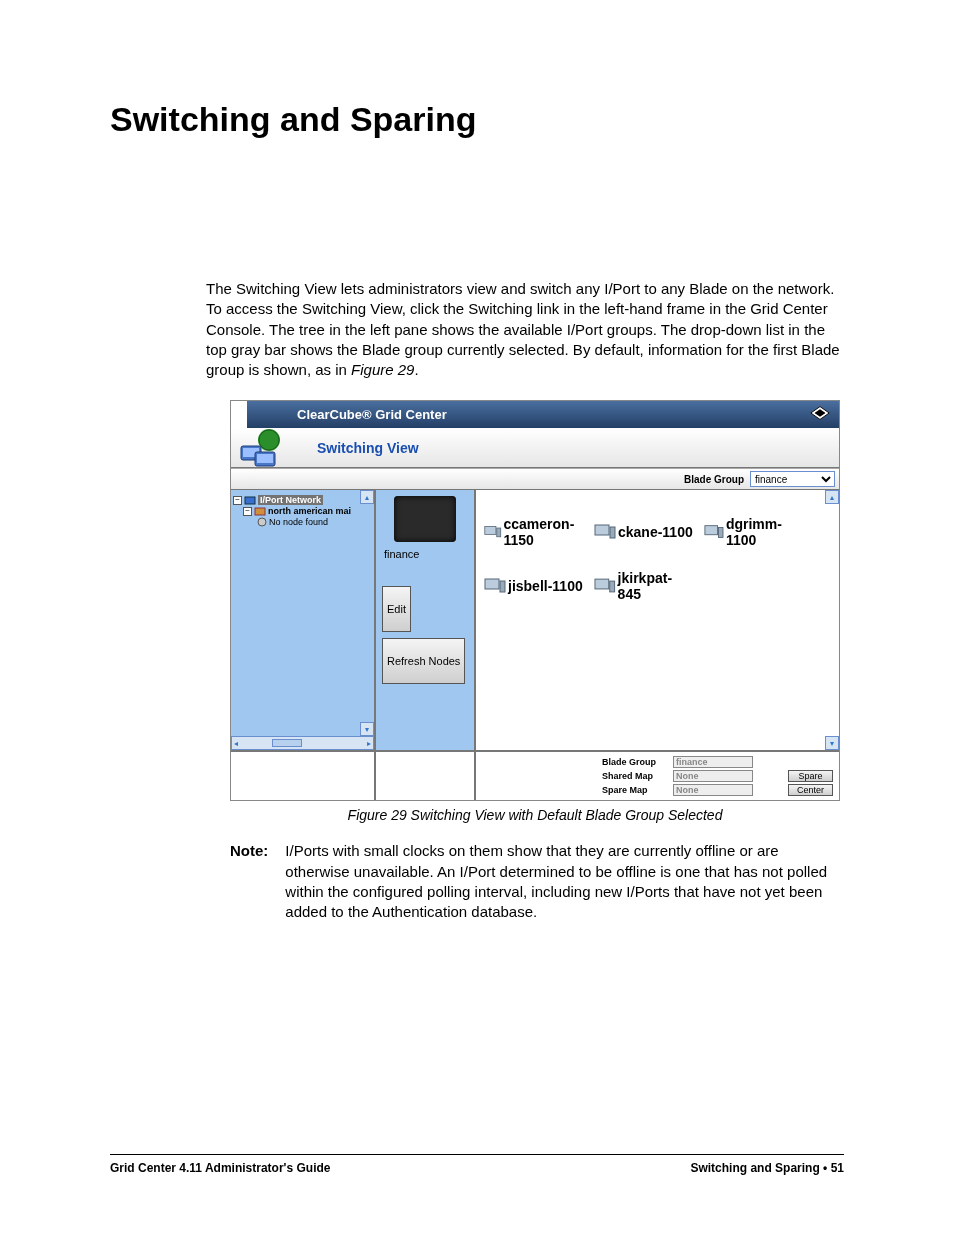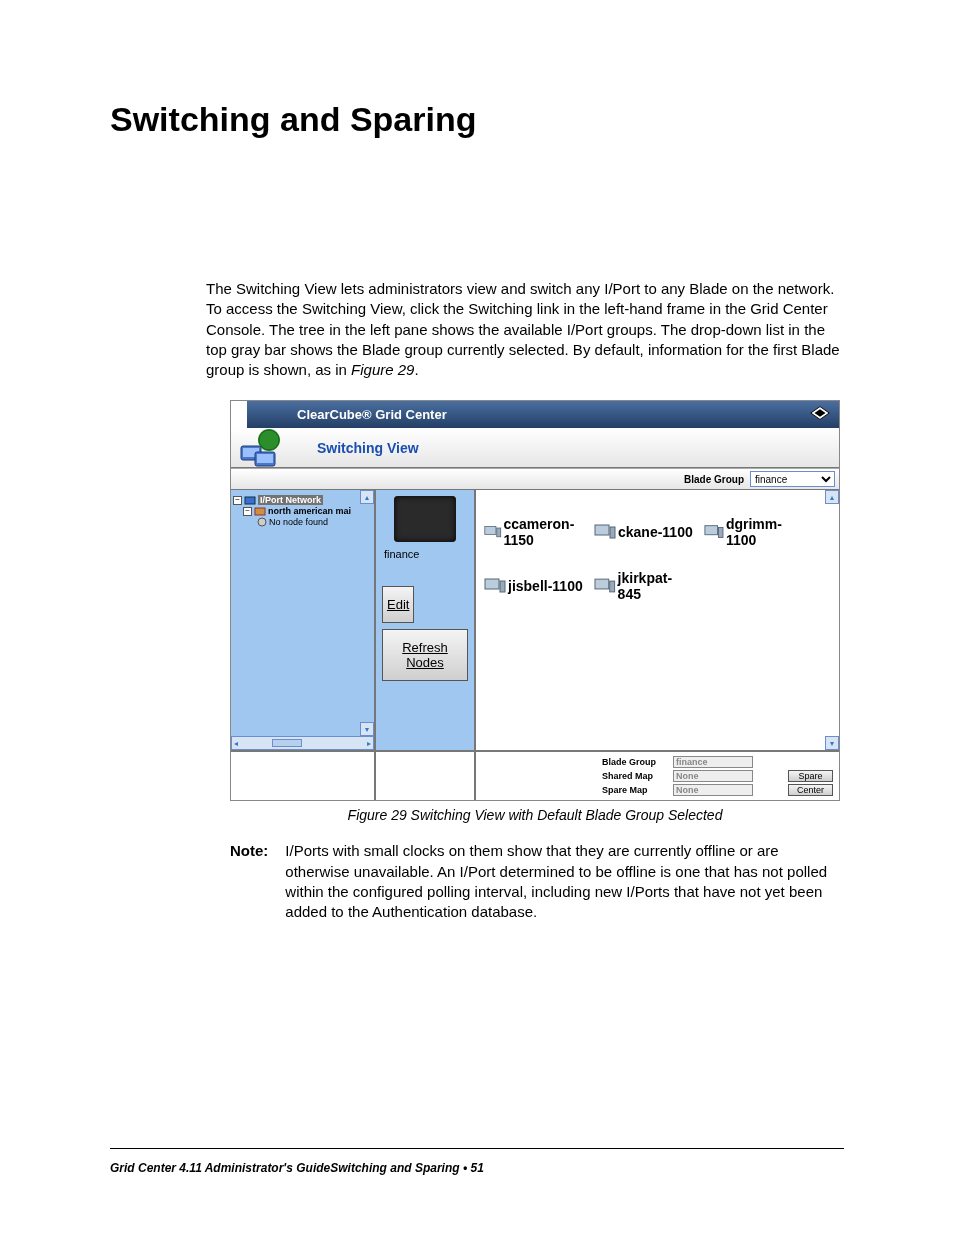--- a/index.html
+++ b/index.html
@@ -132,24 +132,23 @@
     padding: 6px;
     display: flex; flex-direction: column; align-items: center; gap: 6px;
   }
   .blade-img {
     width: 62px; height: 46px; background: #2a2a2a; border-radius: 4px;
     box-shadow: inset 0 0 6px #000;
   }
   .midpane .grp { font-size: 11px; align-self: flex-start; margin-left: 2px; }
   .mid-btn {
     background: linear-gradient(#f4f4f4,#cfcfcf);
-    border: 1px solid #555; font-size: 13px;
-    padding: 10px 4px; cursor: pointer;
+    border: 1px solid #555; font-size: 11px;
+    padding: 16px 4px; cursor: pointer;
     align-self: flex-start;
-    text-decoration: underline;
   }
 
   .mainpane {
     flex: 1; background: #fff; position: relative; padding: 8px;
   }
   .mainpane .sb-up, .mainpane .sb-dn {
     position: absolute; right: 0; width: 14px; height: 14px;
     background: #d6e4f4; border: 1px solid #6a8fd0;
     display: flex; align-items: center; justify-content: center;
     font-size: 8px; color: #37c;
@@ -208,25 +207,24 @@
     gap: 17px;
     margin-top: 18px;
   }
   .note-block .label { font-weight: bold; white-space: nowrap; }
 
   .footer {
     position: absolute;
     bottom: 60px;
     left: 110px; right: 110px;
     border-top: 1px solid #000;
-    padding-top: 12px;
+    padding-top: 6px;
     font-size: 12px;
-    display: flex; 
-    font-weight: bold;
-    font-style: italic;
+    display: flex; justify-content: space-between;
+    font-weight: bold;
   }
 </style>
 </head>
 <body>
 
 <div class="page">
   <h1 class="title">Switching and Sparing</h1>
 
   <p class="body-text">
     <span>The Switching View lets administrators view and switch any I/Port to any Blade on the network. To access the Switching View, click the Switching link in the left-hand frame in the Grid Center Console. The tree in the left pane shows the available I/Port groups. The drop-down list in the top gray bar shows the Blade group currently selected. By default, information for the first Blade group is shown, as in </span><span class="figref">Figure 29</span><span>.</span>

